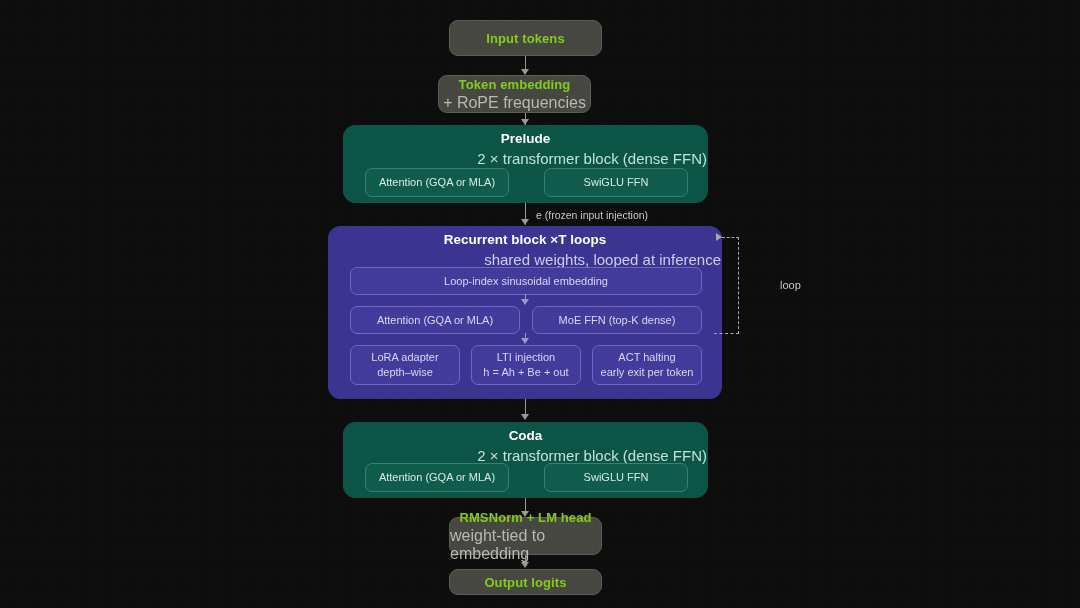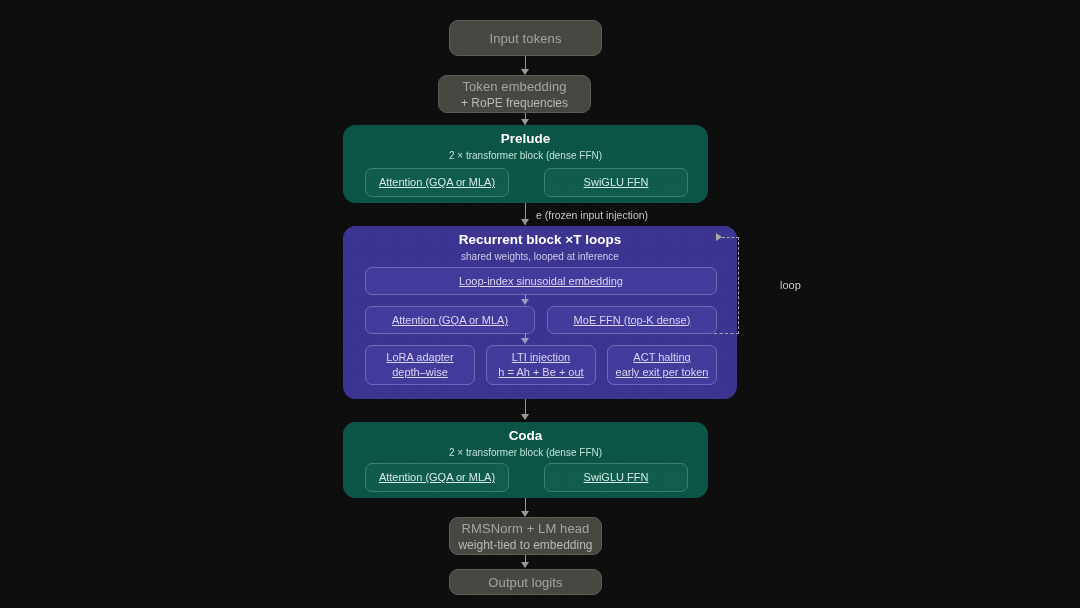--- a/index.html
+++ b/index.html
@@ -44,74 +44,72 @@
     border: 1px solid #5d5d57;
     border-radius: 9px;
     display: flex;
     flex-direction: column;
     align-items: center;
     justify-content: center;
     color: #e9e9e4;
   }
   .node .title {
     font-size: 13px;
-    font-weight: normal;
+    font-weight: bold;
     letter-spacing: .1px;
-    color: #a3a3a3;
+    color: #84cc16;
   }
   .node .sub {
-    font-size: 12px;
+    font-size: 16px;
     color: #b9b9b2;
     margin-top: 2px;
   }
   .node.single .title { font-size: 13px; }
 
   
   .stage {
     position: absolute;
     border-radius: 12px;
     padding-top: 5px;
   }
   .stage .stage-title {
     text-align: center;
     font-size: 13.5px;
     font-weight: bold;
     color: #ffffff;
     line-height: 1.25;
   }
   .stage .stage-sub {
-    text-align: center;
-    font-size: 10px;
+    text-align: right;
+    font-size: 15px;
     margin-top: 2px;
   }
 
   .stage.green {
     background: #0b5446;
     border: 1px solid #0b5446;
   }
   .stage.green .stage-sub { color: #bfe3d6; }
 
   .stage.purple {
     background: #3b3490;
     border: 1px solid #3b3490;
-    margin-left: 15px;
   }
   .stage.purple .stage-sub { color: #cfcbee; }
 
   
   .subbox {
     position: absolute;
     border-radius: 7px;
     display: flex;
     flex-direction: column;
     justify-content: center;
     text-align: center;
     font-size: 11px;
     line-height: 1.35;
-    text-decoration: underline;
   }
   .stage.green .subbox {
     background: #0f5b4c;
     border: 1px solid #3c7f6f;
     color: #d6ece3;
   }
   .stage.purple .subbox {
     background: #423b9b;
     border: 1px solid #6f68bb;
     color: #d9d6f2;

